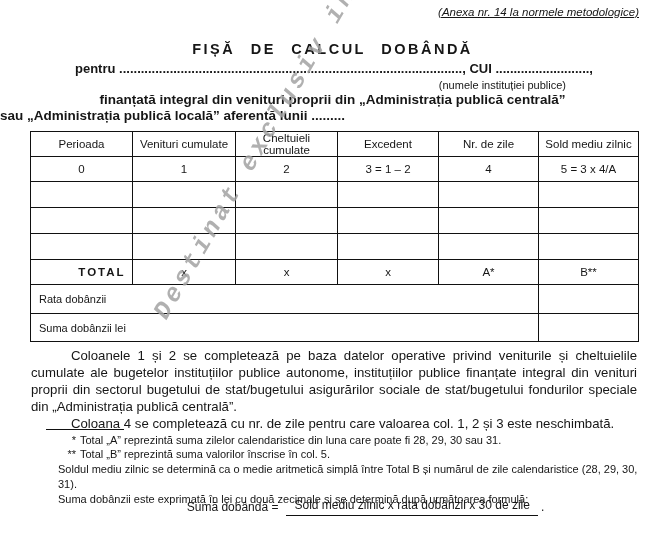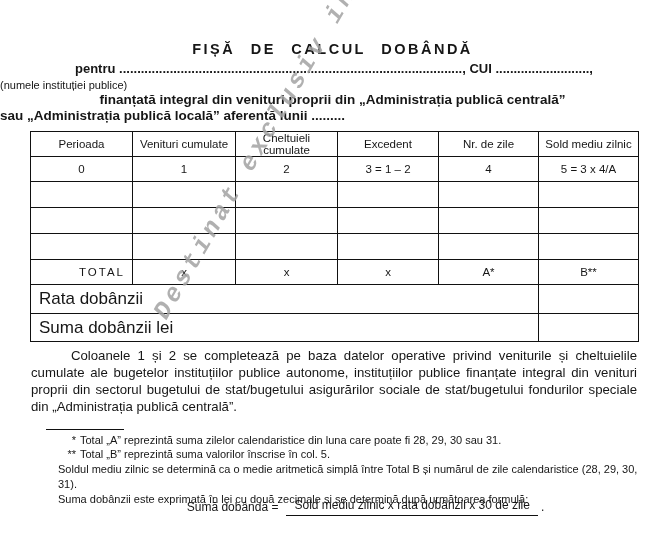--- a/index.html
+++ b/index.html
@@ -18,39 +18,39 @@
   #anexa-block .u { text-decoration:underline; }
 
   
   #doc-title { top:41px; left:0; width:100%; text-align:center;
     font-weight:bold; font-size:14.5px; letter-spacing:2.5px; word-spacing:9px; }
 
   
   #pentru-line { top:61px; left:75px; width:545px; font-weight:bold; font-size:13px;
     white-space:nowrap; overflow:hidden; }
 
-  #numele-note { top:79px; left:0; width:566px; text-align:left; font-size:11px; }
+  #numele-note { top:79px; left:0; width:566px; text-align:right; font-size:11px; }
 
   #subtitle1 { top:92px; left:0; width:100%; text-align:center; font-weight:bold; font-size:13.5px; }
   #subtitle2 { top:108px; left:0; width:100%; text-align:left; font-weight:bold; font-size:13.5px; }
 
   
   #calc-table { position:absolute; top:131px; left:30px; width:608px;
     border-collapse:collapse; table-layout:fixed; font-size:11.5px; }
   #calc-table td, #calc-table th {
     border:1.8px solid #111; padding:0 3px; text-align:center; vertical-align:middle;
     font-weight:normal; overflow:hidden; }
   #calc-table tr.h-row    { height:23px; }
   #calc-table tr.idx-row  { height:25px; }
   #calc-table tr.empty-row{ height:26px; }
   #calc-table tr.total-row{ height:25px; }
   #calc-table tr.wide-row1{ height:29px; }
   #calc-table tr.wide-row2{ height:28px; }
-  #calc-table .total-label { font-weight:normal; letter-spacing:2px;padding-left:44px; }
-  #calc-table .wide-label { text-align:left; padding-left:8px; font-size:17px; }
+  #calc-table .total-label { font-weight:bold; letter-spacing:2px;padding-left:44px; }
+  #calc-table .wide-label { text-align:left; padding-left:8px; font-size:11px; }
 
   
   #para-block { top:347px; left:31px; width:606px; font-size:13.2px; line-height:17px; }
   #para-block .p1 { text-align:justify; text-indent:40px; margin:0; }
   #para-block .p2 { text-indent:40px; margin:0; }
 
   
   #fn-separator { top:429px; left:46px; width:78px; border-top:1.5px solid #111; height:0; }
   #fn-block { top:433px; left:58px; width:580px; font-size:11px; line-height:14.4px; }
   #fn-block .fn-marker { display:inline-block; width:18px; text-align:right; margin-right:4px; }
@@ -70,20 +70,21 @@
     font-family:"Liberation Mono", monospace; font-weight:bold; font-style:italic;
     font-size:25px; letter-spacing:4px; color:#a3a3a3; opacity:0.85;
     white-space:nowrap; pointer-events:none; z-index:9; }
 </style>
 </head>
 <body>
 
 <div class="abs" id="watermark">Destinat exclusiv inf</div>
 
 <div class="abs" id="anexa-block">
+  <div class="u">(Anexa nr. 14 la normele metodologice)</div>
 </div>
 
 <div class="abs" id="doc-title">FIȘĂ DE CALCUL DOBÂNDĂ</div>
 
 <div class="abs" id="pentru-line"><span>pentru</span>
   <span>...............................................................................................,</span>
   <span>CUI</span>
   <span>..........................,</span>
 </div>
 
@@ -156,20 +157,21 @@
     </tr>
     <tr class="wide-row2">
       <td class="wide-label" colspan="5">Suma dobânzii lei</td>
       <td></td>
     </tr>
   </tbody>
 </table>
 
 <div class="abs" id="para-block">
   <p class="p1">Coloanele 1 și 2 se completează pe baza datelor operative privind veniturile și cheltuielile cumulate ale bugetelor instituțiilor publice autonome, instituțiilor publice finanțate integral din venituri proprii din sectorul bugetului de stat/bugetului asigurărilor sociale de stat/bugetului fondurilor speciale din „Administrația publică centrală”.</p>
+  <p class="p2">Coloana 4 se completează cu nr. de zile pentru care valoarea col. 1, 2 și 3 este neschimbată.</p>
 </div>
 
 <div class="abs" id="fn-separator"></div>
 <div class="abs" id="fn-block">
   <div><span class="fn-marker">*</span><span>Total „A” reprezintă suma zilelor calendaristice din luna care poate fi 28, 29, 30 sau 31.</span></div>
   <div><span class="fn-marker">**</span><span>Total „B” reprezintă suma valorilor înscrise în col. 5.</span></div>
   <div class="note-line">Soldul mediu zilnic se determină ca o medie aritmetică simplă între Total B și numărul de zile calendaristice (28, 29, 30, 31).</div>
   <div class="note-line">Suma dobânzii este exprimată în lei cu două zecimale și se determină după următoarea formulă:</div>
 </div>
 

